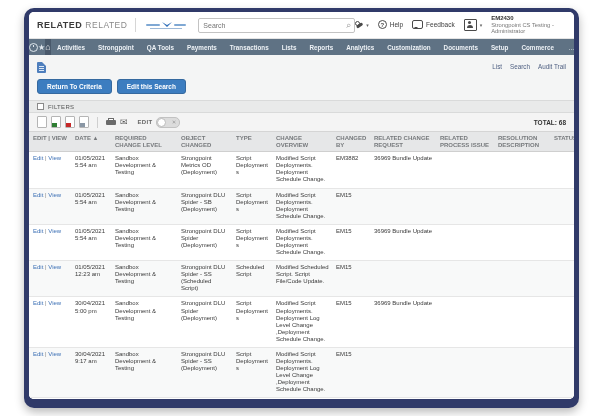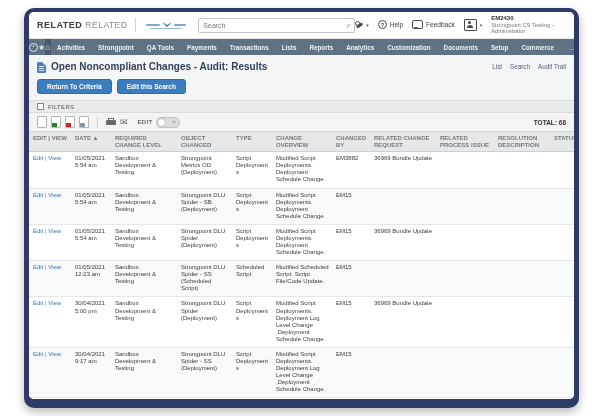--- a/index.html
+++ b/index.html
@@ -157,21 +157,20 @@
           <div class="nav-item">Customization</div>
           <div class="nav-item">Documents</div>
           <div class="nav-item">Setup</div>
           <div class="nav-item">Commerce</div>
         </div>
       <div class="nav-more">...</div>
     </div>
 
     <div class="pagehead">
       <span class="doc-ic"></span>
-      <span class="page-title">Open Noncompliant Changes - Audit: Results</span>
       <div class="head-links">
         <span>List</span>
         <span>Search</span>
         <span>Audit Trail</span>
       </div>
     </div>
 
     <div class="btnrow">
       <button class="btn">Return To Criteria</button>
       <button class="btn">Edit this Search</button>

